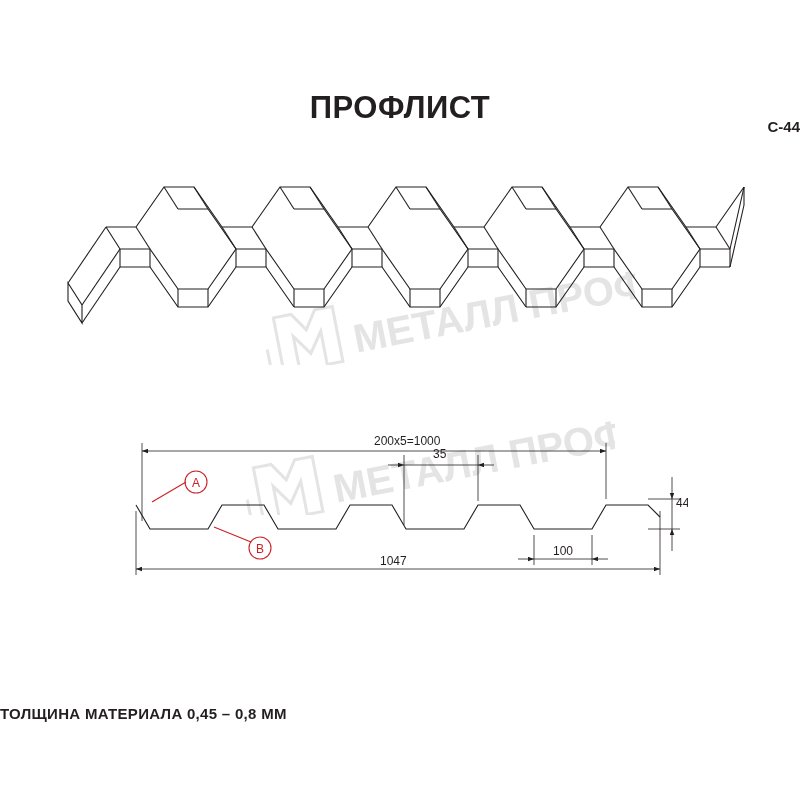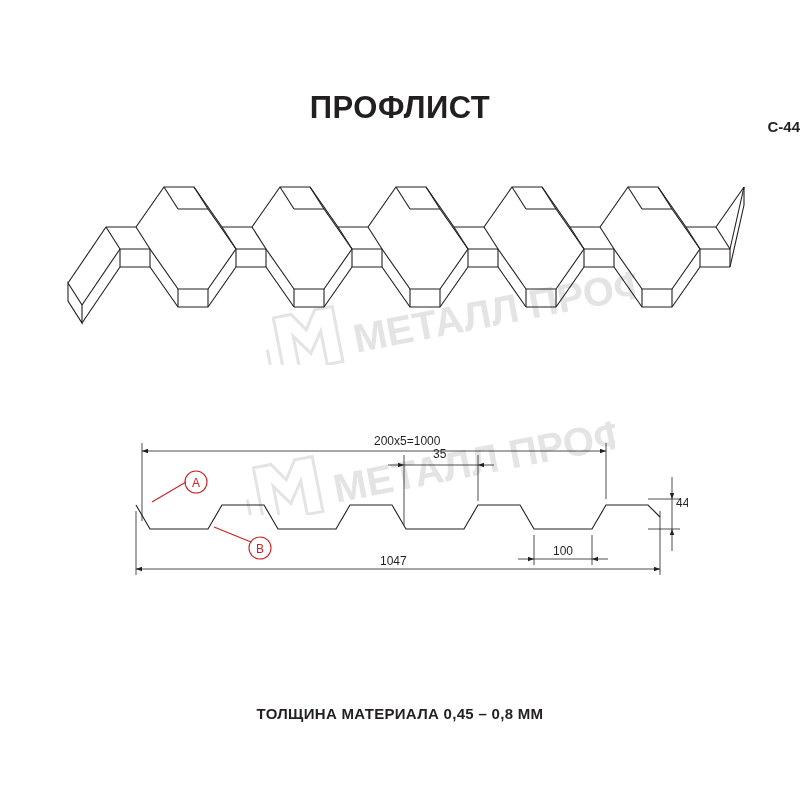--- a/index.html
+++ b/index.html
@@ -39,21 +39,20 @@
     width: 800px;
     text-align: right;
     font-size: 15px;
     font-weight: bold;
   }
   .footer {
     position: absolute;
     left: 0;
     top: 705px;
     width: 800px;
-    text-align: center;
     font-size: 15px;
     font-weight: bold;
     letter-spacing: 0.3px;
   }
   .iso-wrap {
     position: absolute;
     left: 60px;
     top: 175px;
     width: 690px;
     height: 190px;

